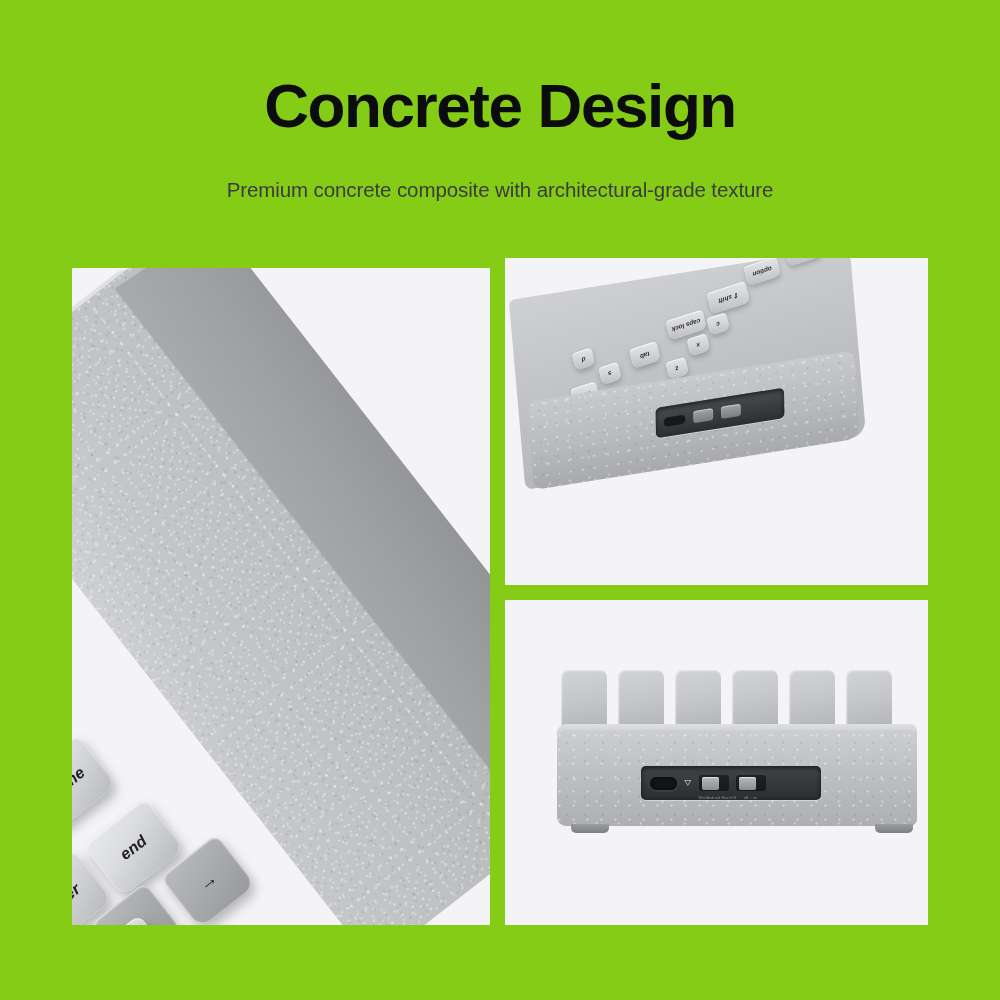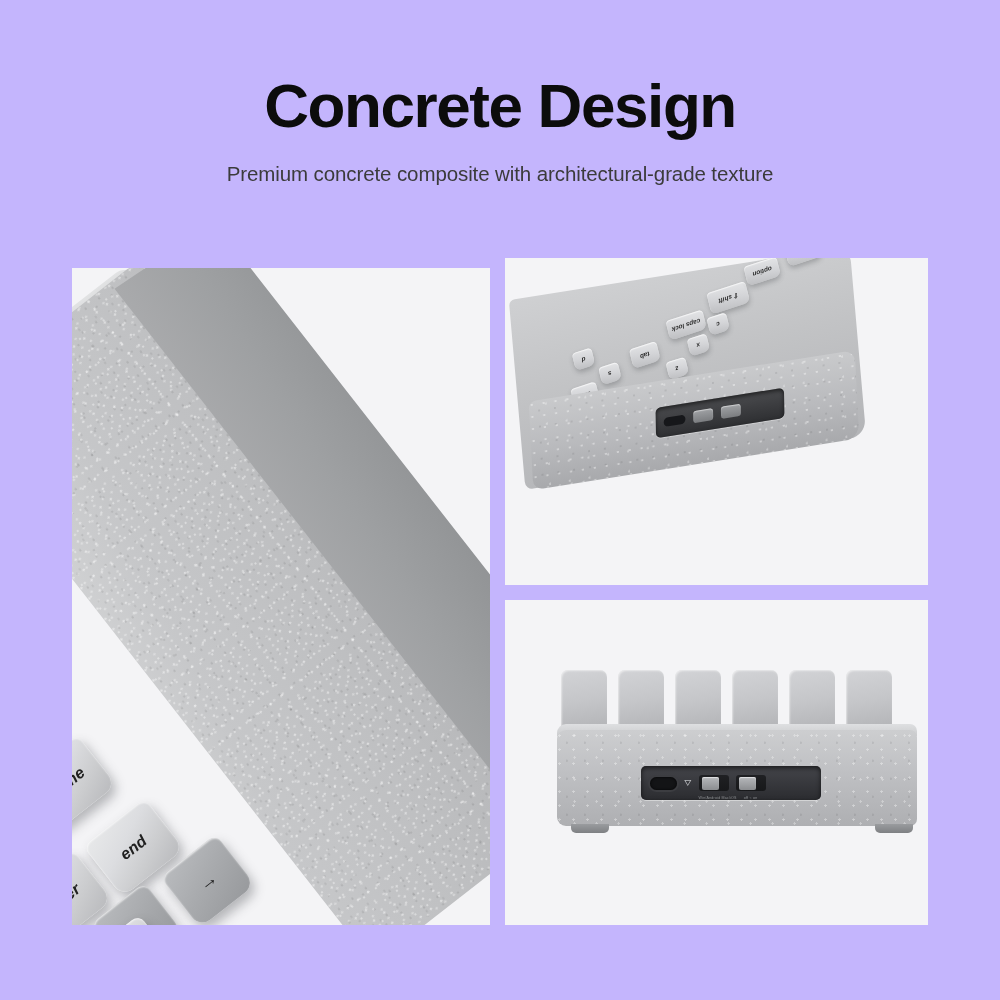--- a/index.html
+++ b/index.html
@@ -1,27 +1,27 @@
 <!DOCTYPE html>
 <html><head>
 <meta charset="utf-8">
 <style>
   * { margin:0; padding:0; box-sizing:border-box; }
   html,body { width:1000px; height:1000px; background:#ffffff; }
   body { font-family:"Liberation Sans", sans-serif; -webkit-font-smoothing:antialiased; }
 
-  .page { position:relative; width:1000px; height:1000px; background:#c4b5fd; overflow:hidden; }
+  .page { position:relative; width:1000px; height:1000px; background:#84cc16; overflow:hidden; }
 
   
   .header { position:absolute; left:0; top:74px; width:1000px; text-align:center; }
   .title {
     font-size:62px; font-weight:700; letter-spacing:-1.4px; color:#0c0c0c;
     line-height:1.02; font-family:"Liberation Sans", sans-serif;
   }
-  .subtitle-wrap { margin-top:22px; }
+  .subtitle-wrap { margin-top:38px; }
   .subtitle-line { font-size:20.5px; color:#3b3b3b; line-height:1.46; letter-spacing:-0.1px; }
 
   
   .panel { position:absolute; background:#f4f4f6; overflow:hidden; }
   #panel-main  { left:72px;  top:268px; width:418px; height:657px; }
   #panel-ports { left:505px; top:258px; width:423px; height:327px; }
   #panel-side  { left:505px; top:600px; width:423px; height:325px; }
 
   
   .kbd-angle { position:absolute; left:-120px; top:-40px; width:740px; height:860px;

